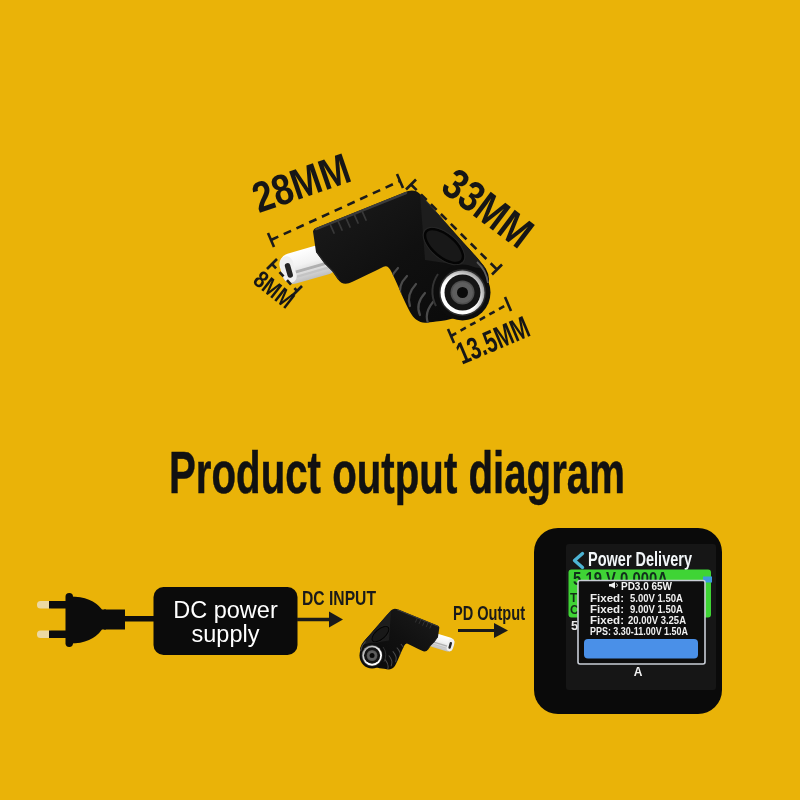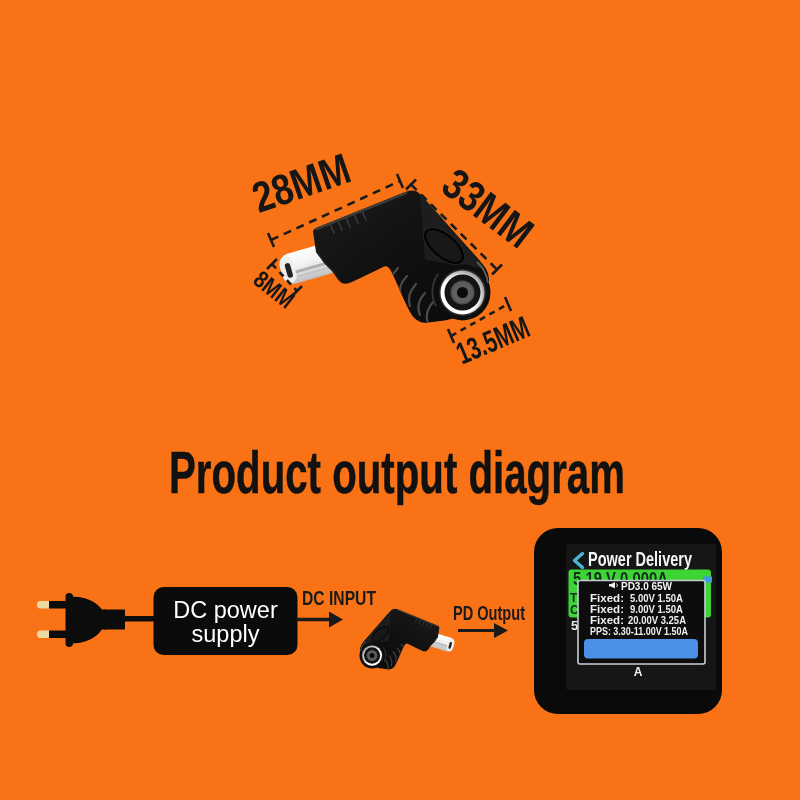--- a/index.html
+++ b/index.html
@@ -1,16 +1,16 @@
 <!DOCTYPE html>
 <html><head>
 <meta charset="utf-8">
 <style>
   html,body{margin:0;padding:0;background:#ffffff;}
-  .page{position:relative;width:800px;height:800px;background:#f97316;overflow:hidden;
+  .page{position:relative;width:800px;height:800px;background:#eab308;overflow:hidden;
         font-family:"Liberation Sans", sans-serif;}
   svg{position:absolute;left:0;top:0;}
 </style>
 </head>
 <body>
 <div class="page">
 <svg width="800" height="800" viewBox="0 0 800 800" xmlns="http://www.w3.org/2000/svg">
   <defs>
     <linearGradient id="metal" x1="0" y1="0" x2="0" y2="1">
       <stop offset="0" stop-color="#ffffff"></stop>

